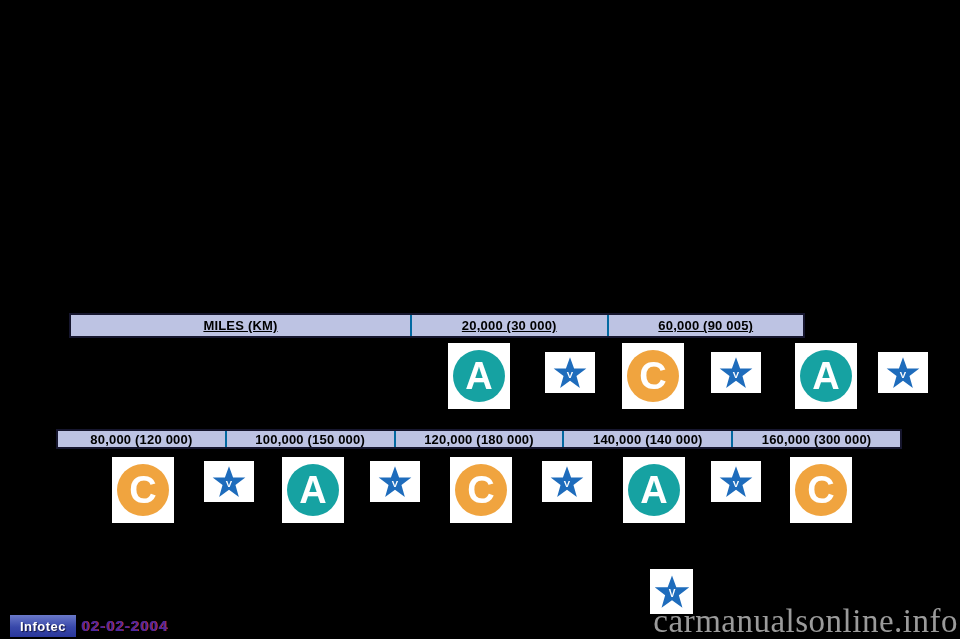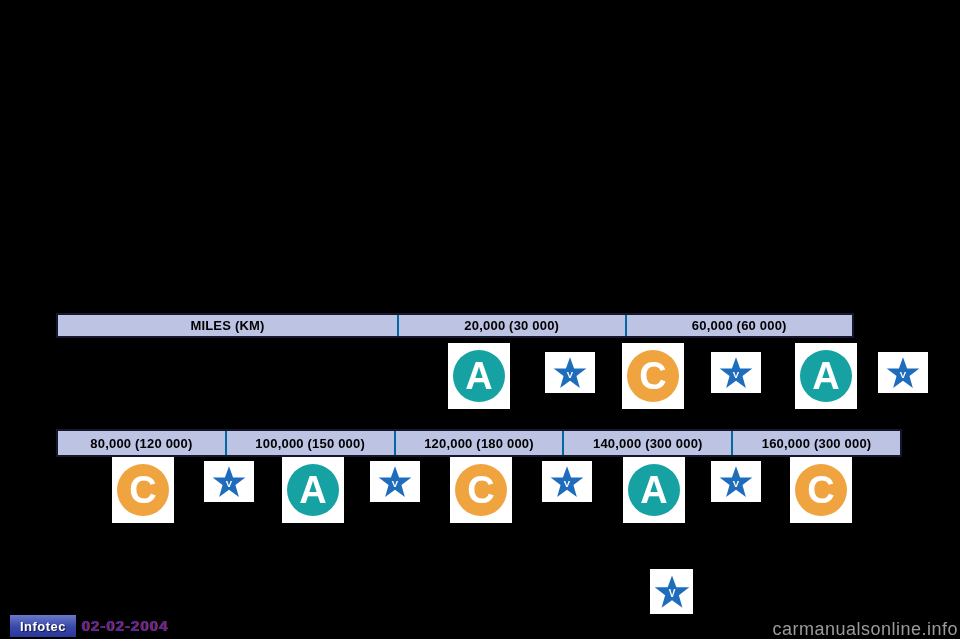--- a/index.html
+++ b/index.html
@@ -6,22 +6,22 @@
   body{background:#000;}
   .page{
     position:relative;width:960px;height:639px;background:#000000;
     overflow:hidden;font-family:"Liberation Sans",sans-serif;
   }
   
   .sched{
     position:absolute;display:flex;align-items:stretch;
     background:#bdc3e3;border:2px solid #16162e;box-sizing:border-box;
   }
-  .t1{left:56px;top:313px;width:798px;height:25px;}
-  .t2{left:56px;top:429px;width:846px;height:28px;}
+  .t1{left:69px;top:313px;width:736px;height:25px;text-decoration:underline;}
+  .t2{left:56px;top:429px;width:846px;height:20px;}
   .hcell{
     flex:1 1 0;display:flex;align-items:center;justify-content:center;
     font-size:13px;font-weight:bold;color:#000;letter-spacing:.2px;
     box-sizing:border-box;white-space:nowrap;
   }
   .hcell + .hcell{border-left:2px solid #0369a1;}
   .t1 .c0{flex:0 0 339px;}
   
   .icon-box{
     position:absolute;background:#ffffff;display:flex;
@@ -49,33 +49,33 @@
     text-shadow:1px 1px 1px #14143a;letter-spacing:.5px;
   }
   .date-stamp{
     position:absolute;left:81px;top:617px;
     font-size:15px;font-weight:bold;letter-spacing:1px;
     color:#4a28a0;text-shadow:1px 0 0 #c03038;
     font-family:Liberation Sans, sans-serif;
   }
   .watermark{
     position:absolute;right:2px;bottom:1px;
-    font-size:18px;color:#9b9b9b;letter-spacing:.5px;line-height:1;
-    font-family:Liberation Sans, sans-serif;
+    font-size:33px;color:#9b9b9b;letter-spacing:.5px;line-height:1;
+    font-family:Liberation Serif, serif;
   }
 </style>
 </head>
 <body>
 
 <div class="page">
 
   <div class="sched t1">
     <div class="hcell c0">MILES (KM)</div>
     <div class="hcell">20,000 (30 000)</div>
-    <div class="hcell">60,000 (60 000)</div>
+    <div class="hcell">60,000 (90 005)</div>
   </div>
 
   <div class="icon-box letter-box" style="left:448px;top:343px">
     <span class="circ teal">A</span>
   </div>
   <div class="icon-box star-box" style="left:545px;top:352px">
     <svg viewBox="0 0 100 100">
         <polygon points="50,4 62,37 98,37 69,59 79,94 50,73 21,94 31,59 2,37 38,37" fill="#1e6cbc"></polygon>
         <text x="50" y="64" font-size="28" font-weight="bold" fill="#ffffff" text-anchor="middle">V</text>
       </svg>
@@ -96,21 +96,21 @@
     <svg viewBox="0 0 100 100">
         <polygon points="50,4 62,37 98,37 69,59 79,94 50,73 21,94 31,59 2,37 38,37" fill="#1e6cbc"></polygon>
         <text x="50" y="64" font-size="28" font-weight="bold" fill="#ffffff" text-anchor="middle">V</text>
       </svg>
   </div>
 
   <div class="sched t2">
     <div class="hcell">80,000 (120 000)</div>
     <div class="hcell">100,000 (150 000)</div>
     <div class="hcell">120,000 (180 000)</div>
-    <div class="hcell">140,000 (300 000)</div>
+    <div class="hcell">140,000 (140 000)</div>
     <div class="hcell">160,000 (300 000)</div>
   </div>
 
   <div class="icon-box letter-box" style="left:112px;top:457px">
     <span class="circ orange">C</span>
   </div>
   <div class="icon-box star-box" style="left:204px;top:461px">
     <svg viewBox="0 0 100 100">
         <polygon points="50,4 62,37 98,37 69,59 79,94 50,73 21,94 31,59 2,37 38,37" fill="#1e6cbc"></polygon>
         <text x="50" y="64" font-size="28" font-weight="bold" fill="#ffffff" text-anchor="middle">V</text>

